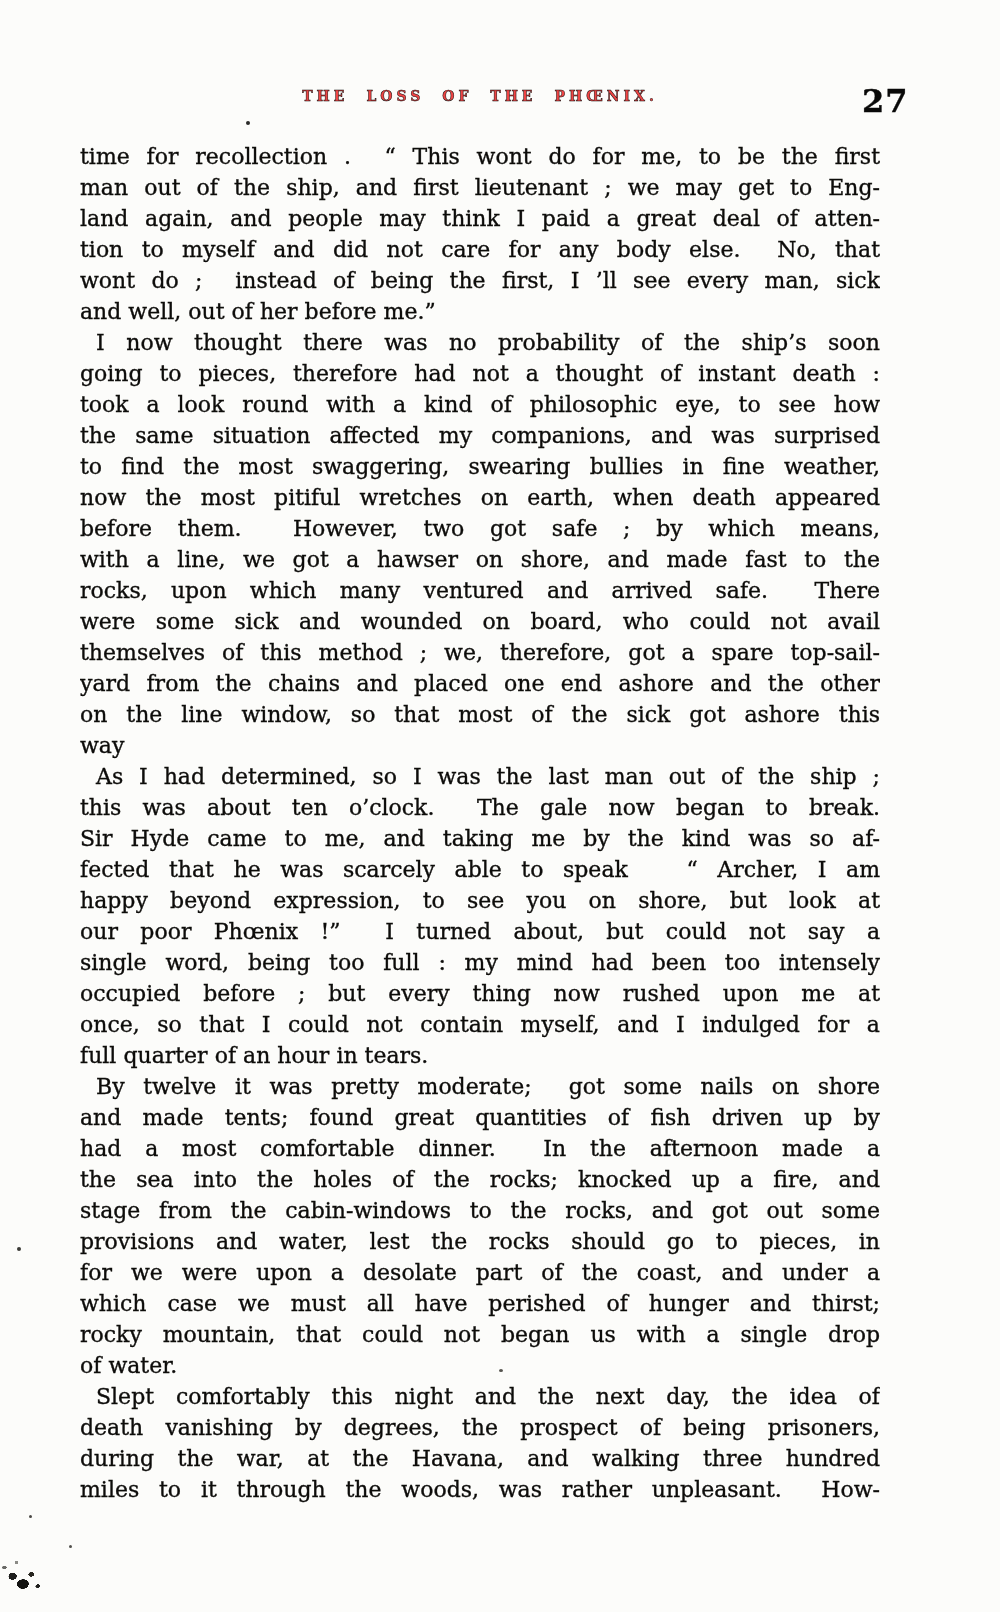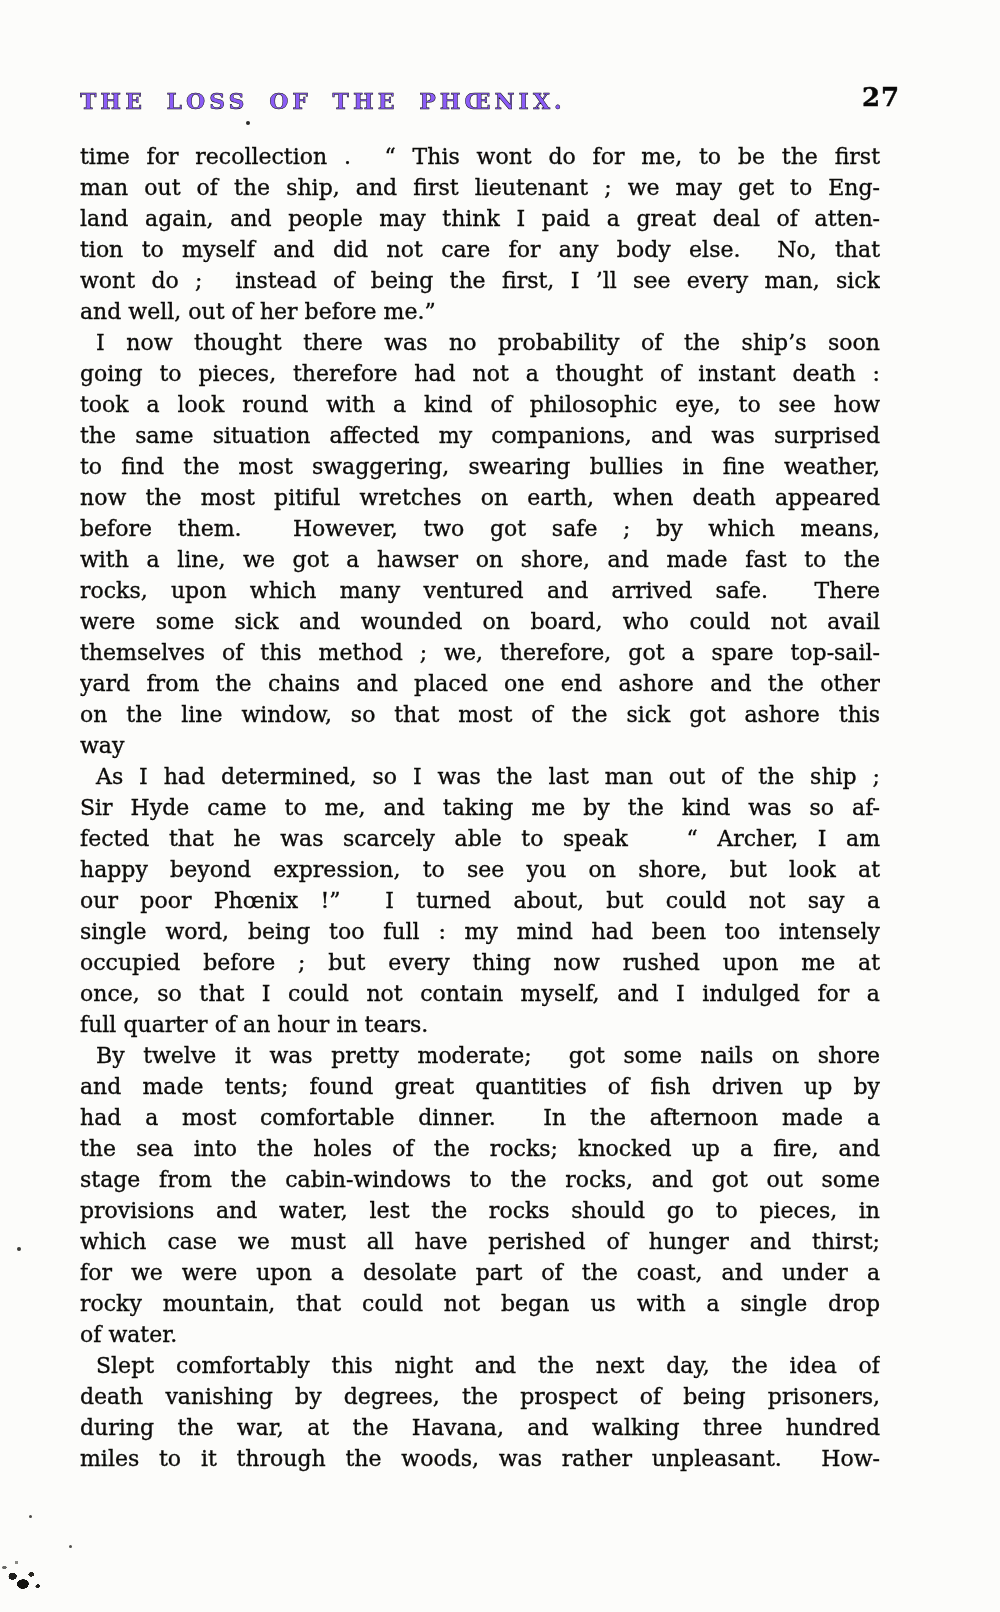--- a/index.html
+++ b/index.html
@@ -14,34 +14,34 @@
     background: #fcfcfa;
     overflow: hidden;
     font-family: "DejaVu Serif", "Liberation Serif", serif;
     color: #0d0c0a;
   }
   .running-header {
     position: absolute;
     top: 88px;
     left: 80px;
     width: 800px;
-    text-align: left;
+    text-align: center;
     font-weight: bold;
-    font-size: 22px;
+    font-size: 14px;
     letter-spacing: 4px;
     word-spacing: 9px;
-    color: #8b5cf6;
+    color: #ef4444;
     -webkit-text-stroke: 0.5px #090908;
   }
   .page-number {
     position: absolute;
     top: 82px;
     left: 862px;
     font-weight: bold;
-    font-size: 26px;
+    font-size: 32px;
     letter-spacing: 1px;
     color: #090908;
     -webkit-text-stroke: 0.4px #090908;
   }
   .page-body {
     position: absolute;
     top: 141px;
     left: 80px;
     width: 800px;
     font-size: 22px;
@@ -110,38 +110,39 @@
         <div class="line">with a line, we got a hawser on shore, and made fast to the</div>
         <div class="line">rocks, upon which many ventured and arrived safe.&nbsp; There</div>
         <div class="line">were some sick and wounded on board, who could not avail</div>
         <div class="line">themselves of this method ; we, therefore, got a spare top-sail-</div>
         <div class="line">yard from the chains and placed one end ashore and the other</div>
         <div class="line">on the line window, so that most of the sick got ashore this</div>
         <div class="line last">way</div>
       </div>
       <div class="paragraph">
         <div class="line indent">As I had determined, so I was the last man out of the ship ;</div>
+        <div class="line">this was about ten o’clock.&nbsp; The gale now began to break.</div>
         <div class="line">Sir Hyde came to me, and taking me by the kind was so af-</div>
         <div class="line">fected that he was scarcely able to speak&nbsp;&nbsp; “ Archer, I am</div>
         <div class="line">happy beyond expression, to see you on shore, but look at</div>
         <div class="line">our poor Phœnix !”&nbsp; I turned about, but could not say a</div>
         <div class="line">single word, being too full : my mind had been too intensely</div>
         <div class="line">occupied before ; but every thing now rushed upon me at</div>
         <div class="line">once, so that I could not contain myself, and I indulged for a</div>
         <div class="line last">full quarter of an hour in tears.</div>
       </div>
       <div class="paragraph">
         <div class="line indent">By twelve it was pretty moderate;&nbsp; got some nails on shore</div>
         <div class="line">and made tents; found great quantities of fish driven up by</div>
         <div class="line">had a most comfortable dinner.&nbsp; In the afternoon made a</div>
         <div class="line">the sea into the holes of the rocks; knocked up a fire, and</div>
         <div class="line">stage from the cabin-windows to the rocks, and got out some</div>
         <div class="line">provisions and water, lest the rocks should go to pieces, in</div>
+        <div class="line">for we were upon a desolate part of the coast, and under a</div>
         <div class="line">which case we must all have perished of hunger and thirst;</div>
-        <div class="line">for we were upon a desolate part of the coast, and under a</div>
         <div class="line">rocky mountain, that could not began us with a single drop</div>
         <div class="line last">of water.</div>
       </div>
       <div class="paragraph">
         <div class="line indent">Slept comfortably this night and the next day, the idea of</div>
         <div class="line">death vanishing by degrees, the prospect of being prisoners,</div>
         <div class="line">during the war, at the Havana, and walking three hundred</div>
         <div class="line">miles to it through the woods, was rather unpleasant.&nbsp; How-</div>
       </div>
     </div>

